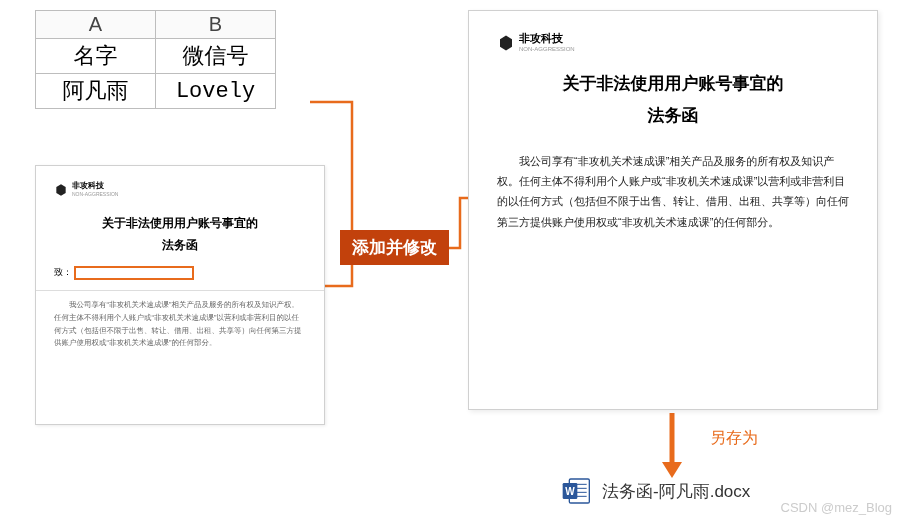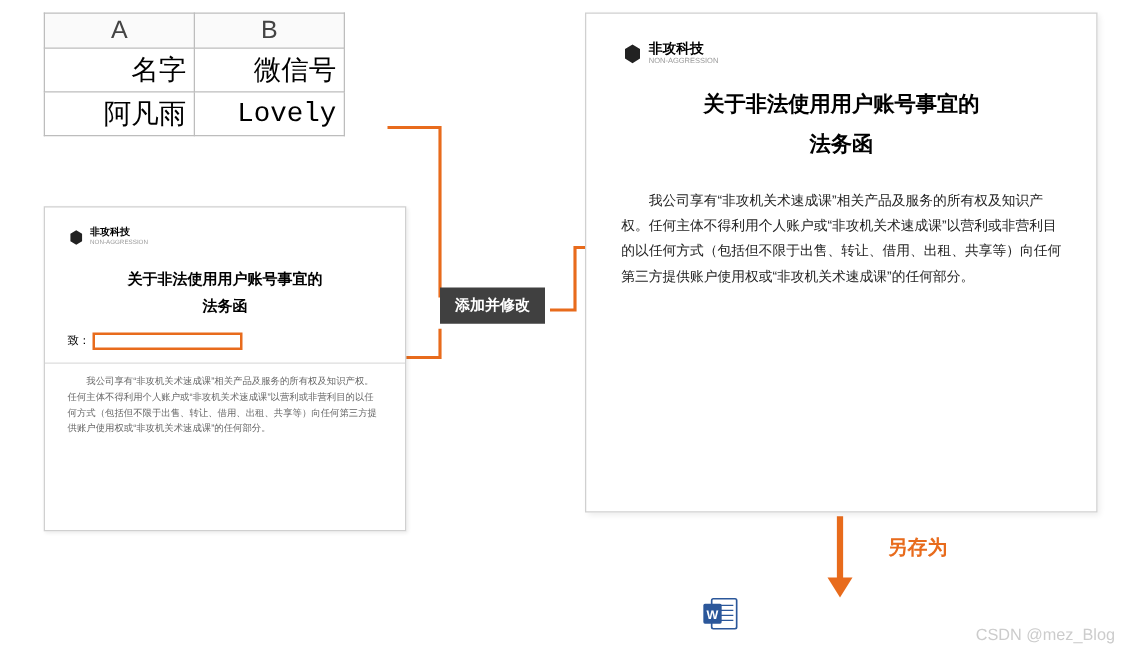--- a/index.html
+++ b/index.html
@@ -17,21 +17,21 @@
     position: absolute;
     left: 35px;
     top: 10px;
     border-collapse: collapse;
     font-size: 22px;
   }
   .excel-table th, .excel-table td {
     border: 1px solid #bdbdbd;
     padding: 2px 6px;
     background: #fff;
-    text-align: right;
+    text-align: center;
     min-width: 120px;
     height: 30px;
     font-weight: normal;
   }
   .excel-table th.col {
     text-align: center;
     color: #444;
     background: #fafafa;
     height: 24px;
     font-size: 20px;
@@ -129,44 +129,43 @@
     line-height: 1.85;
     text-indent: 2em;
     margin-bottom: 4px;
   }
 
   
   .center-label {
     position: absolute;
     left: 340px;
     top: 230px;
-    background: #404040;
+    background: #c2410c;
     color: #fff;
-    font-size: 12px;
+    font-size: 17px;
     font-weight: 600;
     padding: 6px 12px;
-    margin-left: 12px;
   }
 
   
   svg.overlay {
     position: absolute;
     left: 0; top: 0;
     width: 900px; height: 519px;
     pointer-events: none;
   }
 
   
   .saveas-label {
     position: absolute;
     left: 710px;
     top: 428px;
     color: #e86b1c;
     font-size: 16px;
-    font-weight: 700;
+    font-weight: 400;
     text-align: right;
   }
 
   
   .word-file {
     position: absolute;
     left: 560px;
     top: 475px;
     display: flex;
     align-items: center;
@@ -274,15 +273,16 @@
     <svg viewBox="0 0 48 48" width="32" height="32">
       <rect x="14" y="6" width="30" height="36" rx="2" fill="#fff" stroke="#2b579a" stroke-width="2"></rect>
       <line x1="20" y1="14" x2="40" y2="14" stroke="#2b579a" stroke-width="1.5"></line>
       <line x1="20" y1="20" x2="40" y2="20" stroke="#2b579a" stroke-width="1.5"></line>
       <line x1="20" y1="26" x2="40" y2="26" stroke="#2b579a" stroke-width="1.5"></line>
       <line x1="20" y1="32" x2="40" y2="32" stroke="#2b579a" stroke-width="1.5"></line>
       <rect x="4" y="12" width="22" height="24" rx="2" fill="#2b579a"></rect>
       <text x="15" y="30" text-anchor="middle" fill="#fff" font-size="15" font-family="Arial" font-weight="700">W</text>
     </svg>
   </div>
+  <div class="word-file-name">法务函-阿凡雨.docx</div>
 </div>
 
 <div class="watermark">CSDN @mez_Blog</div>
 
 </body></html>

